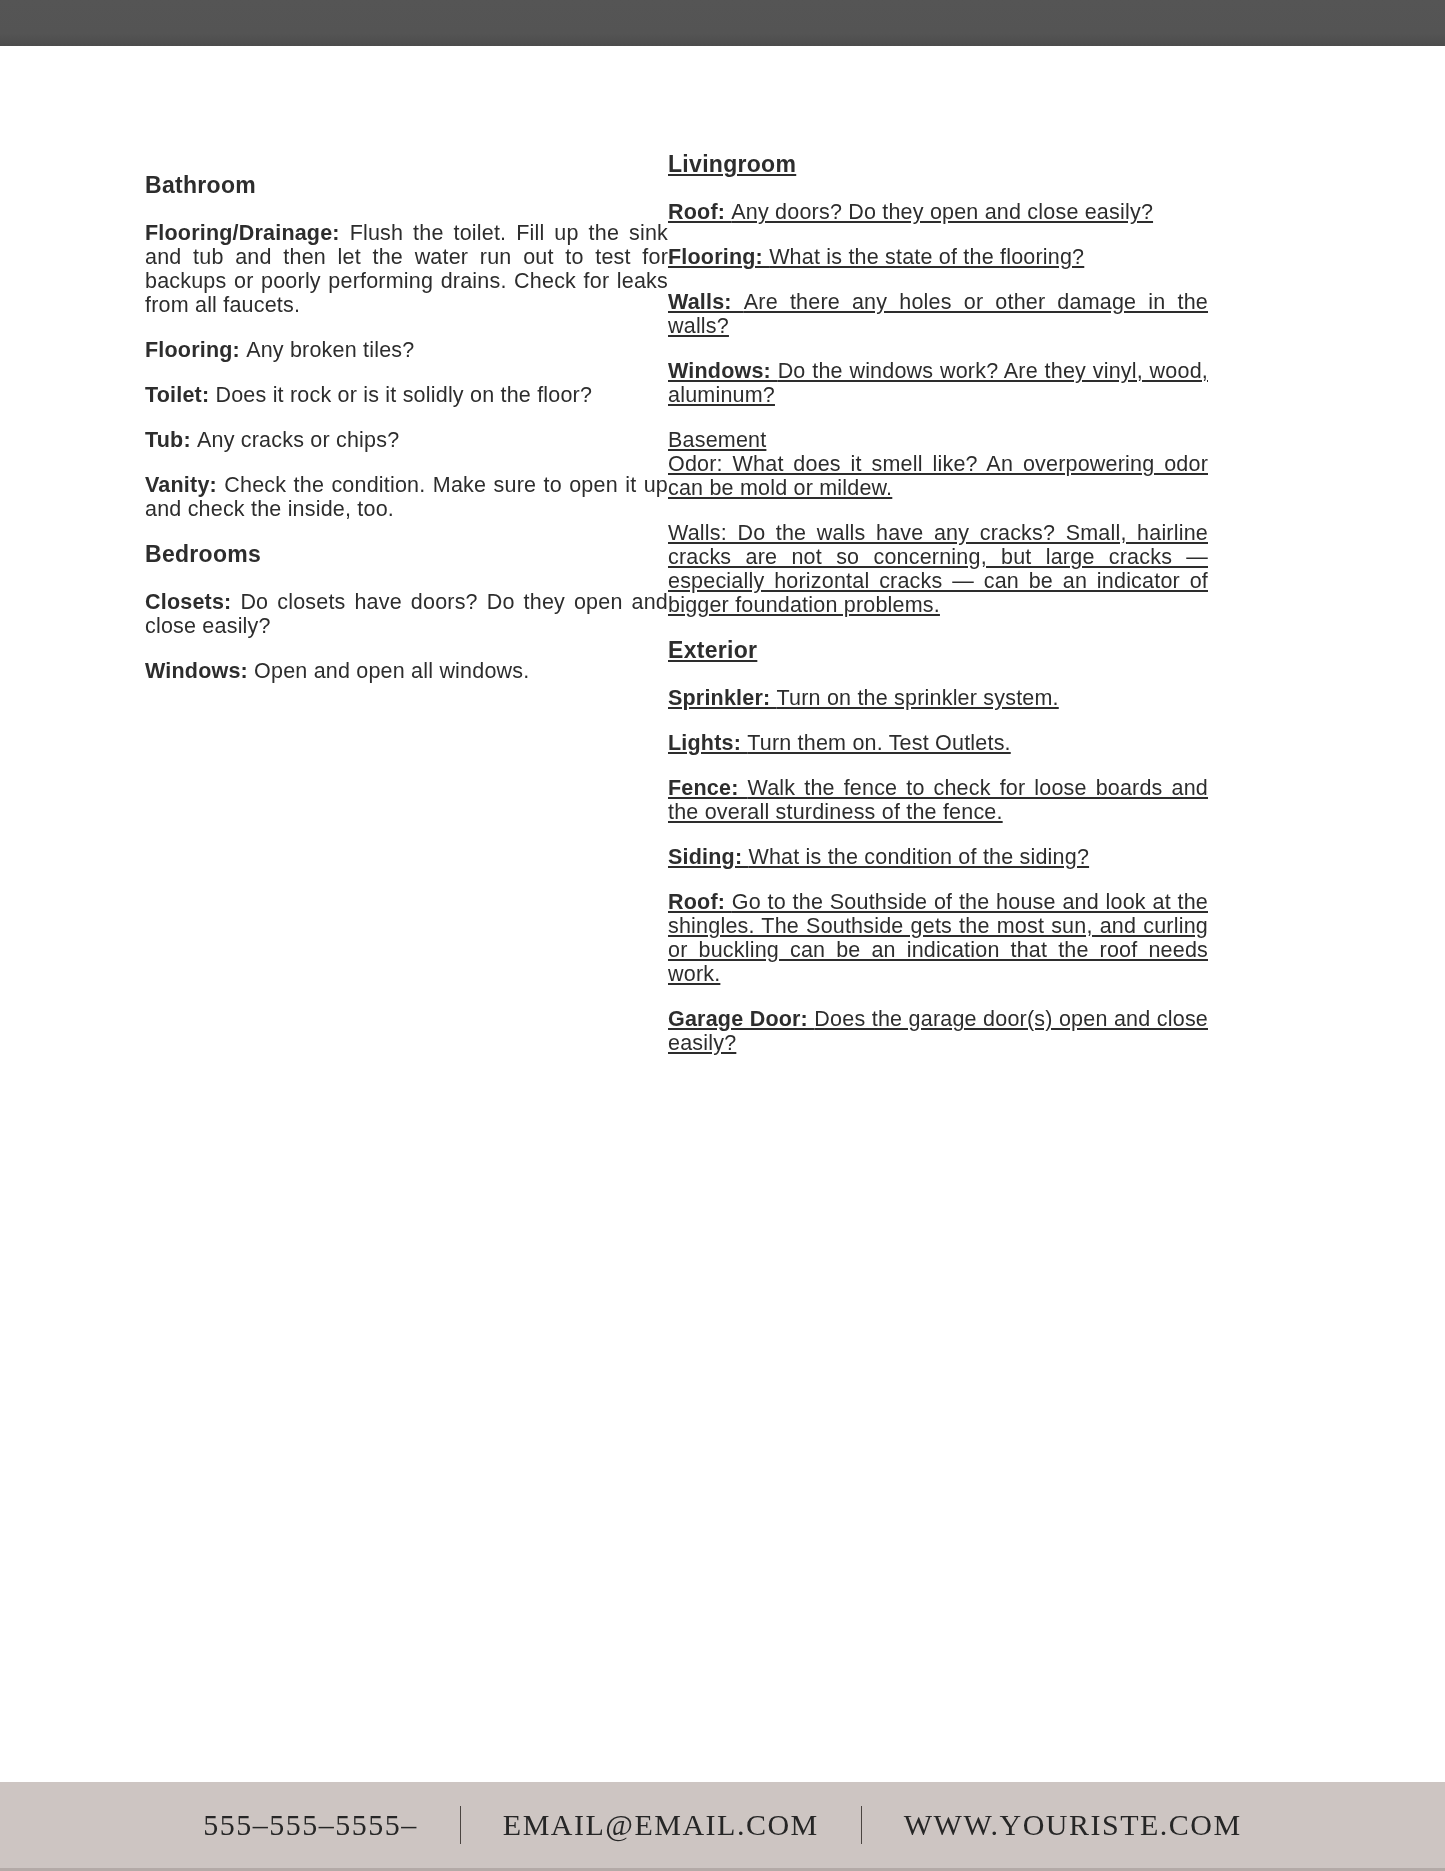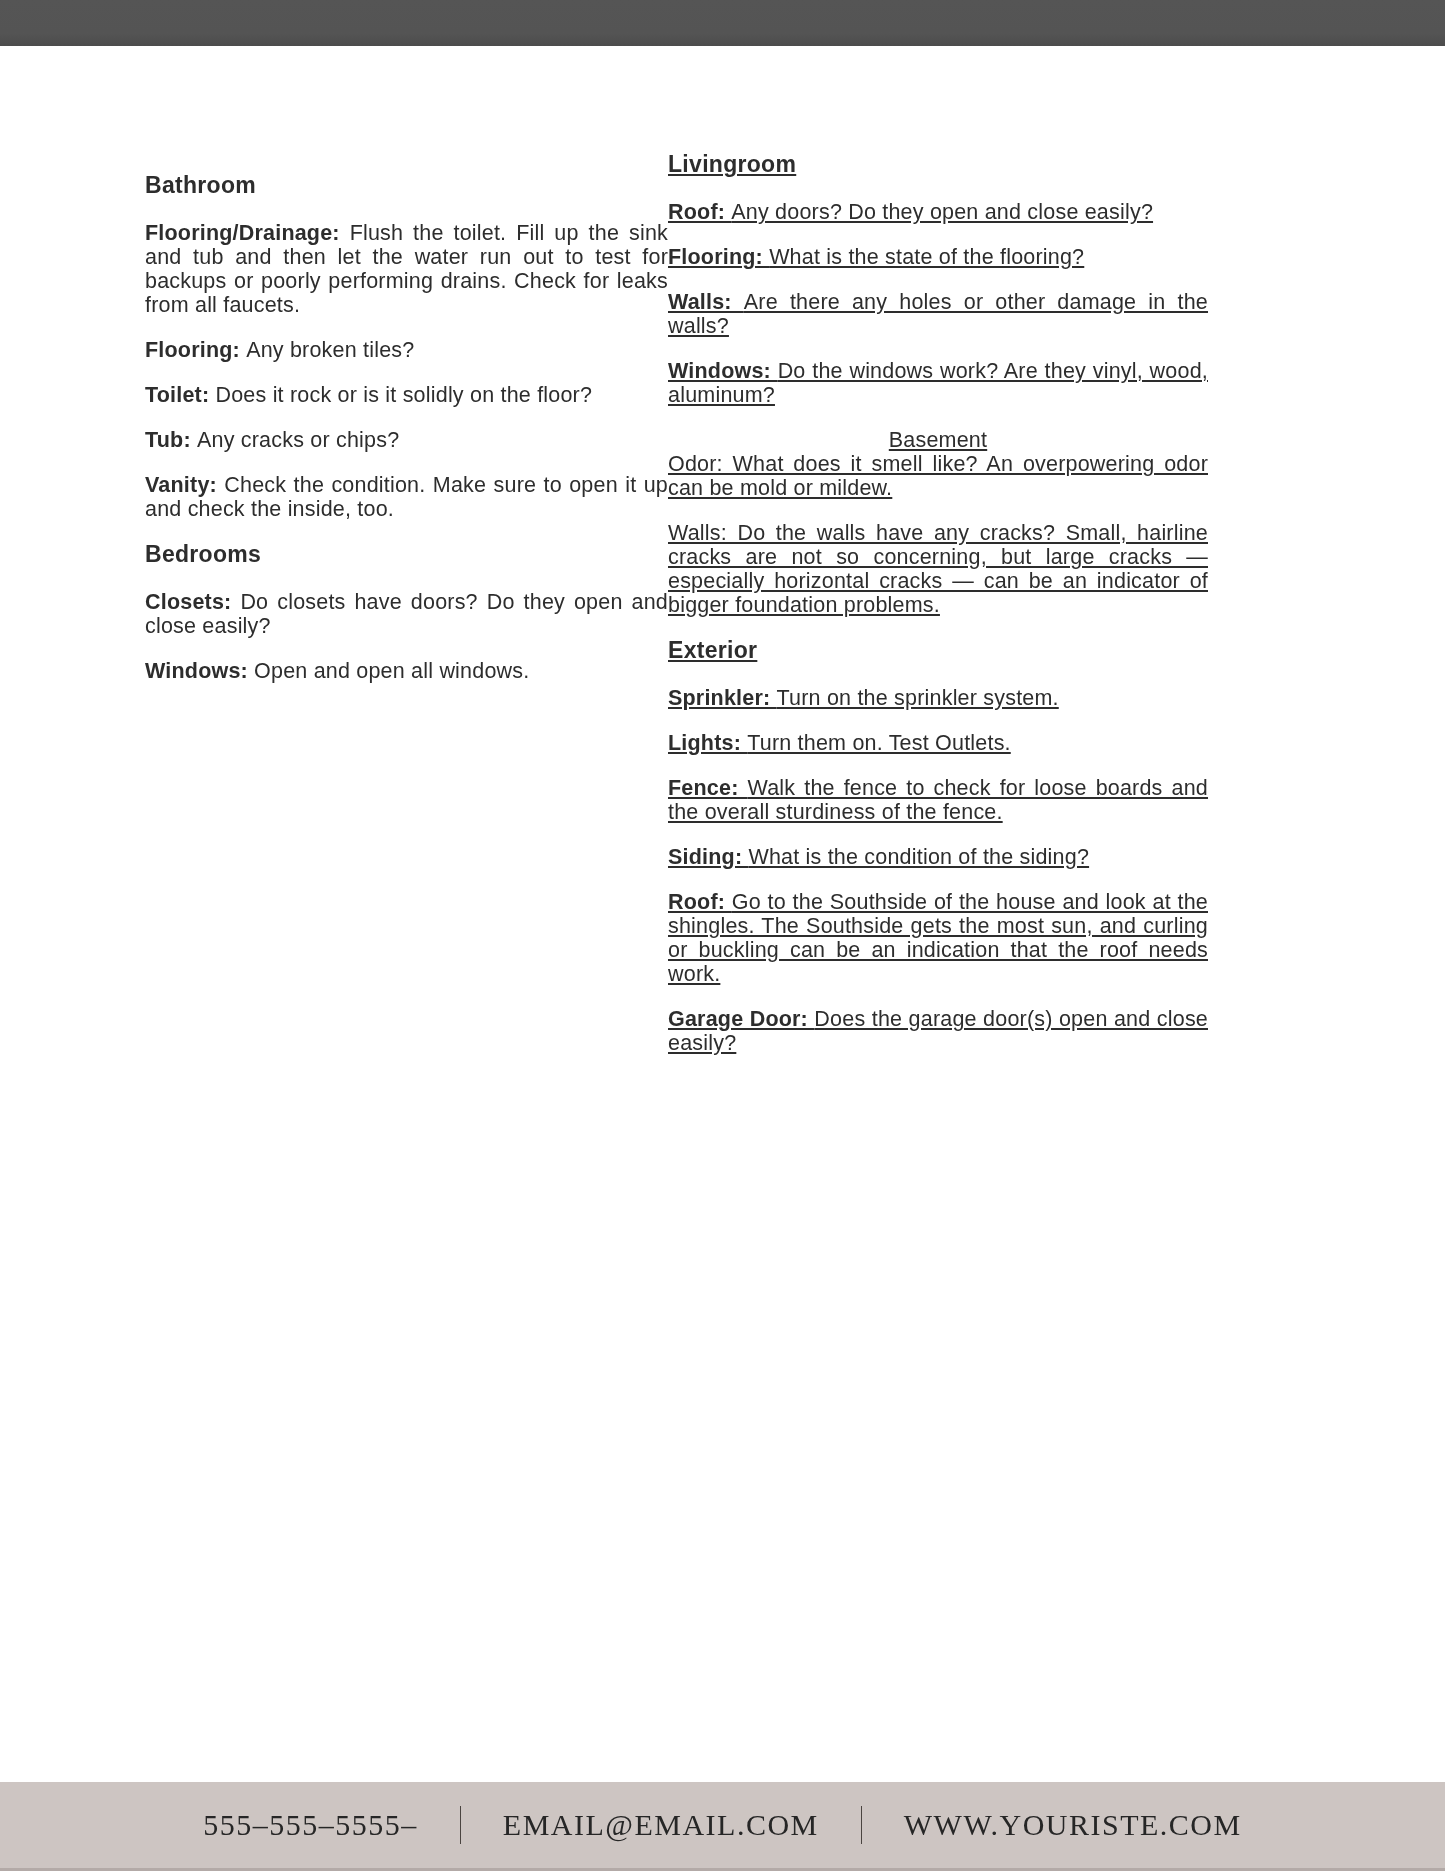--- a/index.html
+++ b/index.html
@@ -35,21 +35,20 @@
     letter-spacing: 0.2px;
     text-align: justify;
     margin: 0 0 21px 0;
   }
   .para .lbl { font-weight: 700; }
   .plain-line {
     font-size: 21.5px;
     line-height: 24px;
     letter-spacing: 0.2px;
     margin: 0;
-    text-align: center;
   }
   .section-heading {
     font-size: 23px;
     line-height: 24px;
     font-weight: 700;
     letter-spacing: 0.3px;
     margin: 0 0 24px 0;
   }
   .footer-bar {
     position: absolute;

